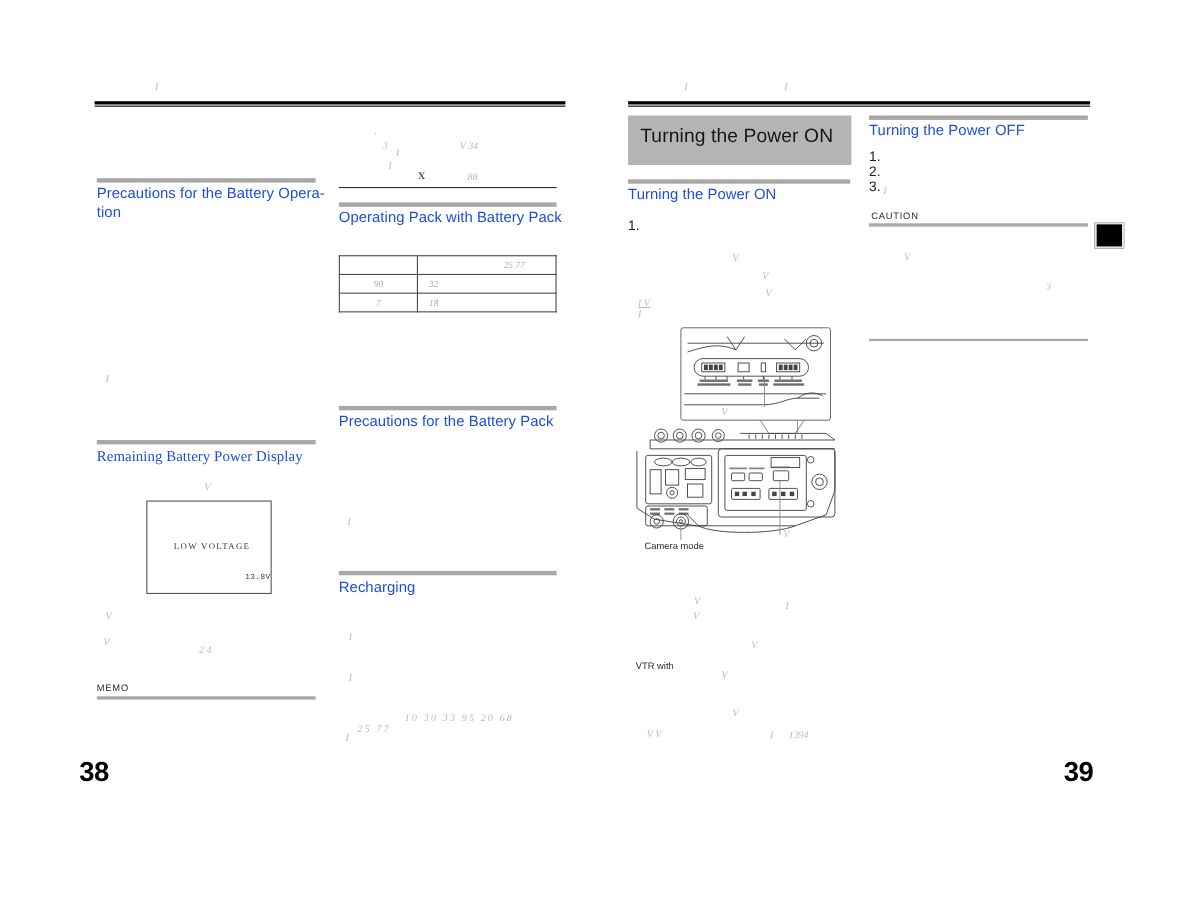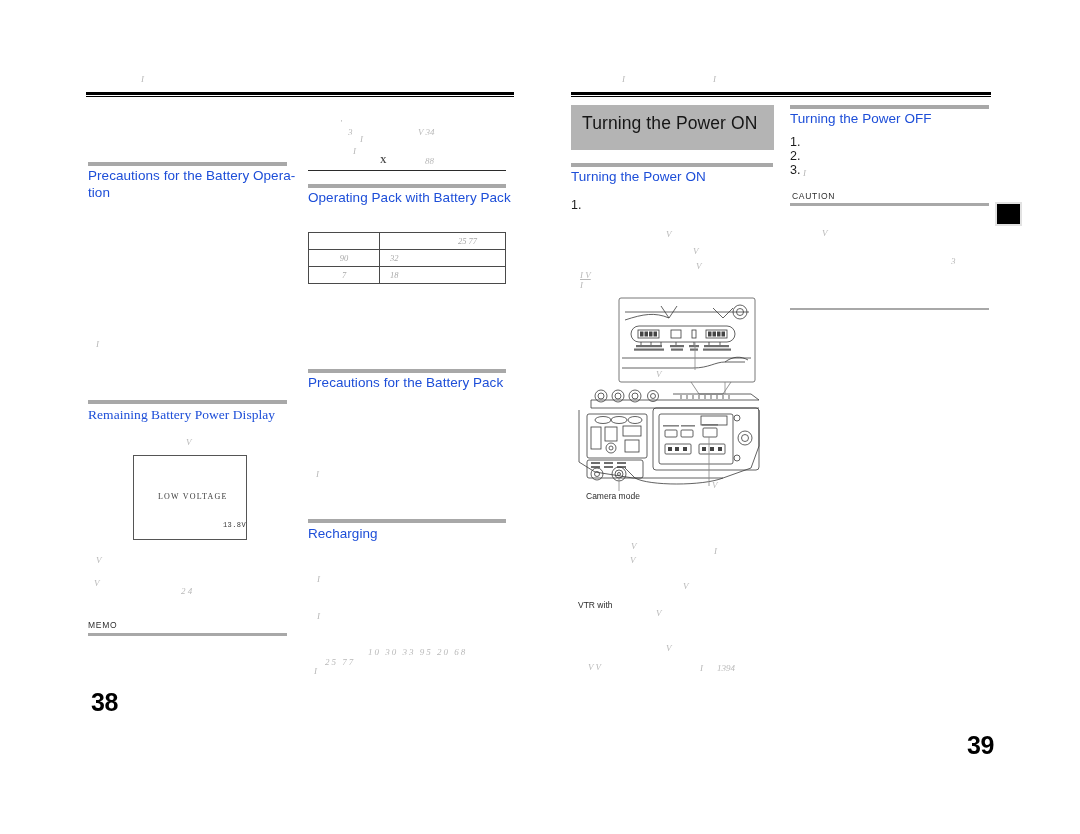--- a/index.html
+++ b/index.html
@@ -195,21 +195,21 @@
   <div class="vf-text" style="left:158px; top:492px;">LOW  VOLTAGE</div>
   <div class="vf-volt" style="left:223px; top:521px;">13.8V</div>
 
   <div class="ghost" style="left:96px; top:555px;">V</div>
   <div class="ghost" style="left:94px; top:578px;">V</div>
   <div class="ghost" style="left:181px; top:586px;">2  4</div>
 
   <div class="mini-head" style="left:88px; top:620px;">MEMO</div>
   <div class="rule-gray" style="left:88px; top:633px; width:199px; height:3px;"></div>
 
-  <div class="page-no" style="left:91px; top:688px;">38</div>
+  <div class="page-no" style="left:72px; top:688px;">38</div>
 
   <div class="ghost" style="left:340px; top:118px;">'</div>
   <div class="ghost" style="left:348px; top:127px;">3</div>
   <div class="ghost" style="left:360px; top:134px;">I</div>
   <div class="ghost" style="left:353px; top:146px;">I</div>
   <div class="ghost" style="left:418px; top:127px;">V  34</div>
   <div class="ghost d3" style="left:380px; top:155px; font-weight:bold; color:#4a4a4a;">X</div>
   <div class="ghost" style="left:425px; top:156px;">88</div>
 
   <div class="rule-thin-dark" style="left:308px; top:170px; width:198px;"></div>
@@ -434,15 +434,15 @@
   <div class="mini-head" style="left:792px; top:191px;">CAUTION</div>
   <div class="rule-gray" style="left:790px; top:203px; width:199px; height:3px;"></div>
 
   <div class="ghost" style="left:822px; top:228px;">V</div>
   <div class="ghost" style="left:951px; top:256px;">3</div>
 
   <div class="rule-gray" style="left:790px; top:308px; width:199px; height:2px;"></div>
 
   <div class="tab-marker" style="left:995px; top:202px; width:27px; height:24px;"></div>
 
-  <div class="page-no" style="left:967px; top:688px;margin-top:43px;">39</div>
+  <div class="page-no" style="left:967px; top:688px;">39</div>
 
 </div>
 
 </body></html>

